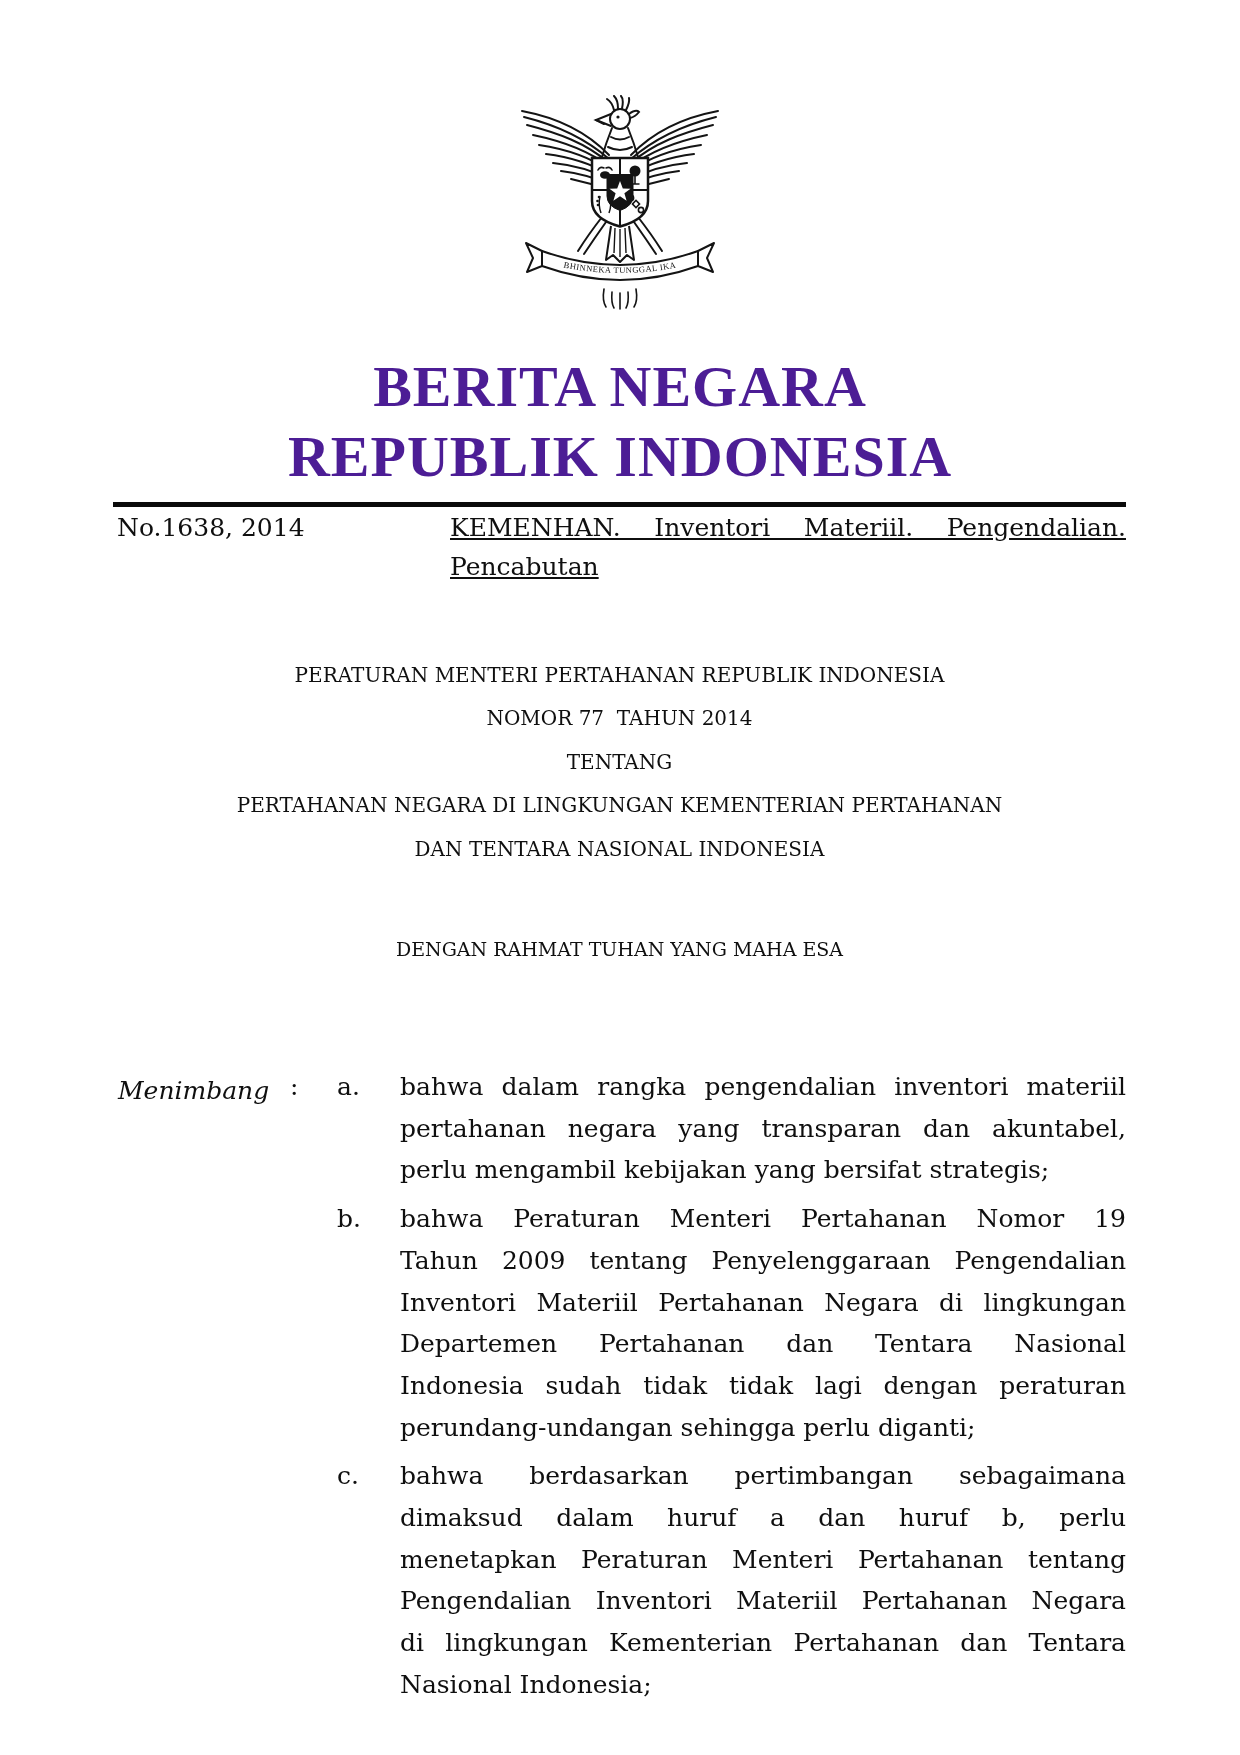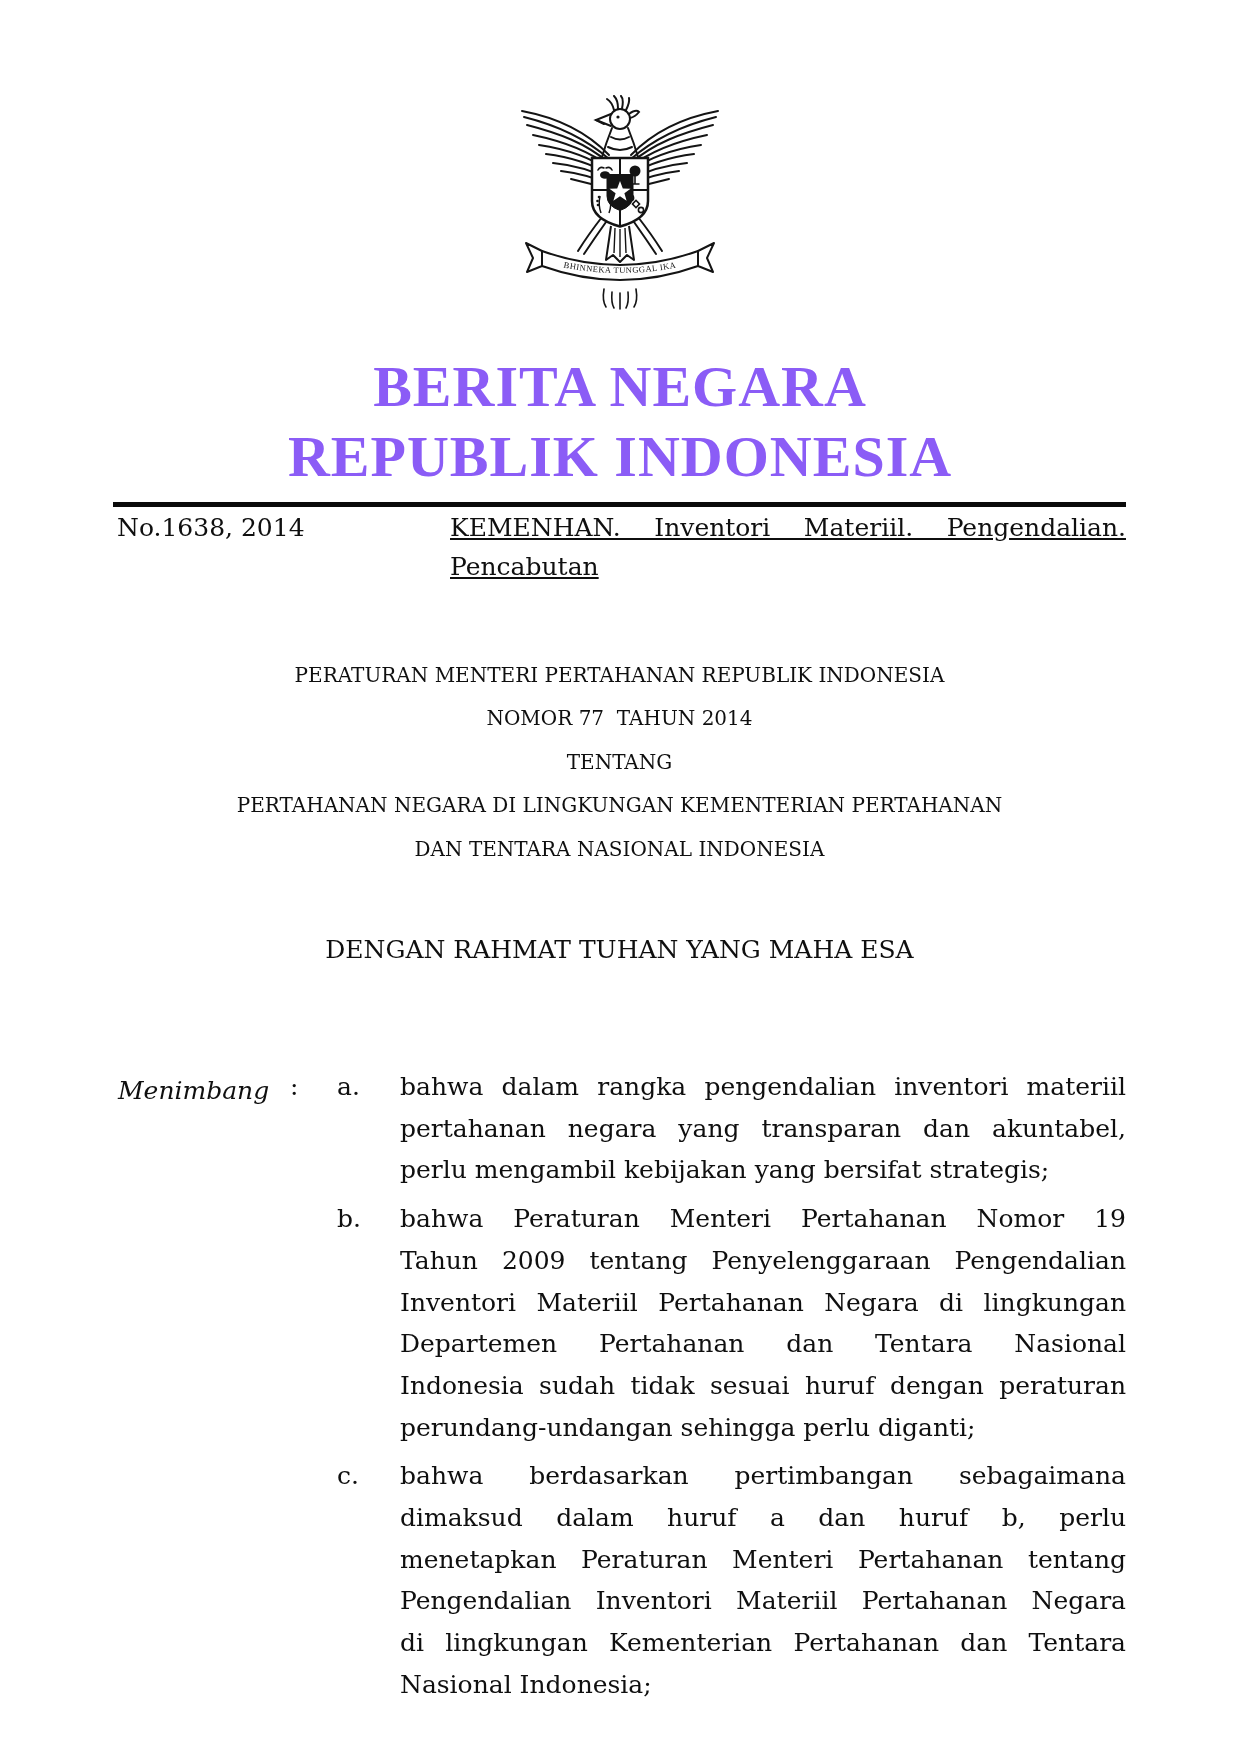--- a/index.html
+++ b/index.html
@@ -27,21 +27,21 @@
     position: absolute;
     top: 352px;
     left: 0;
     width: 1240px;
     text-align: center;
     font-family: "Liberation Serif", serif;
     font-weight: 700;
     font-size: 58px;
     line-height: 70px;
     letter-spacing: 1px;
-    color: #8b5cf6;
+    color: #4c1d95;
   }
 
   .rule {
     position: absolute;
     top: 502px;
     left: 113px;
     width: 1013px;
     height: 5px;
     background: #0a0a0a;
   }
@@ -65,21 +65,21 @@
     left: 113px;
     width: 1013px;
     font-size: 20px;
     line-height: 43.4px;
   }
   .invocation {
     position: absolute;
     top: 928px;
     left: 113px;
     width: 1013px;
-    font-size: 25px;
+    font-size: 19px;
     line-height: 43.4px;
   }
   .center-lines .ln { text-align: center; white-space: pre-wrap; }
 
   
   .considerations {
     position: absolute;
     top: 1066px;
     left: 113px;
     width: 1013px;
@@ -228,21 +228,21 @@
             <div class="ln last">perlu mengambil kebijakan yang bersifat strategis;</div>
           </div>
       </div>
       <div class="citem">
         <div class="cmarker">b.</div>
         <div class="cbody just">
             <div class="ln">bahwa Peraturan Menteri Pertahanan Nomor 19</div>
             <div class="ln">Tahun 2009 tentang Penyelenggaraan Pengendalian</div>
             <div class="ln">Inventori Materiil Pertahanan Negara di lingkungan</div>
             <div class="ln">Departemen Pertahanan dan Tentara Nasional</div>
-            <div class="ln">Indonesia sudah tidak sesuai huruf dengan peraturan</div>
+            <div class="ln">Indonesia sudah tidak tidak lagi dengan peraturan</div>
             <div class="ln last">perundang-undangan sehingga perlu diganti;</div>
           </div>
       </div>
       <div class="citem">
         <div class="cmarker">c.</div>
         <div class="cbody just">
             <div class="ln">bahwa berdasarkan pertimbangan sebagaimana</div>
             <div class="ln">dimaksud dalam huruf a dan huruf b, perlu</div>
             <div class="ln">menetapkan Peraturan Menteri Pertahanan tentang</div>
             <div class="ln">Pengendalian Inventori Materiil Pertahanan Negara</div>

